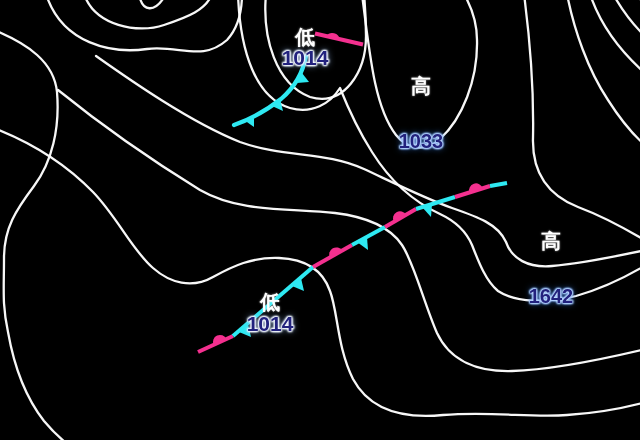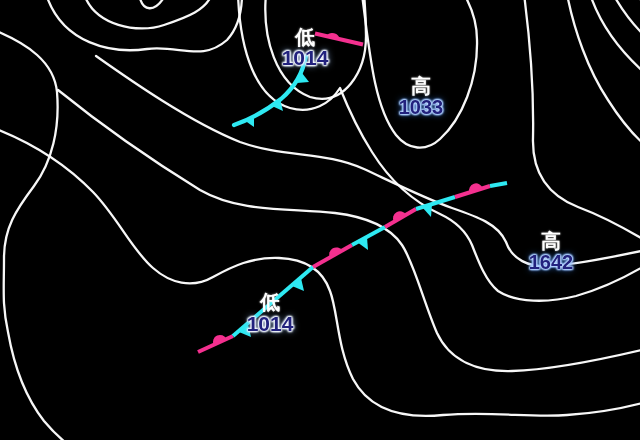--- a/index.html
+++ b/index.html
@@ -33,20 +33,21 @@
   }
   .marker.low .pval{
     font-size:21px;
     text-shadow:0 0 2px #fff,0 0 2px #fff,1px 1px 2px #e4eeff,-1px -1px 2px #e4eeff,
       1px -1px 2px #e4eeff,-1px 1px 2px #e4eeff,0 0 7px #9cc2ff;
   }
   .marker.high .pval{
     font-size:20px;
     text-shadow:0 0 2px #dff0ff,0 0 2px #cfe6ff,1px 1px 2px #8ab6ff,-1px -1px 2px #8ab6ff,
       1px -1px 2px #8ab6ff,-1px 1px 2px #8ab6ff,0 0 7px #3f8cff;
+    margin-top:34px;
   }
 </style>
 </head>
 <body>
 
 <div class="map">
   <svg id="map-svg" width="640" height="440" viewBox="0 0 640 440">
     <g id="isobars">
         <path d="M 139,-6 C 142,12 155,14 166,-6" class="isobar" stroke="#ffffff"></path>
         <path d="M 84,-6 C 95,26 138,34 164,25 C 188,17 206,10 212,-6" class="isobar" stroke="#ffffff"></path>

